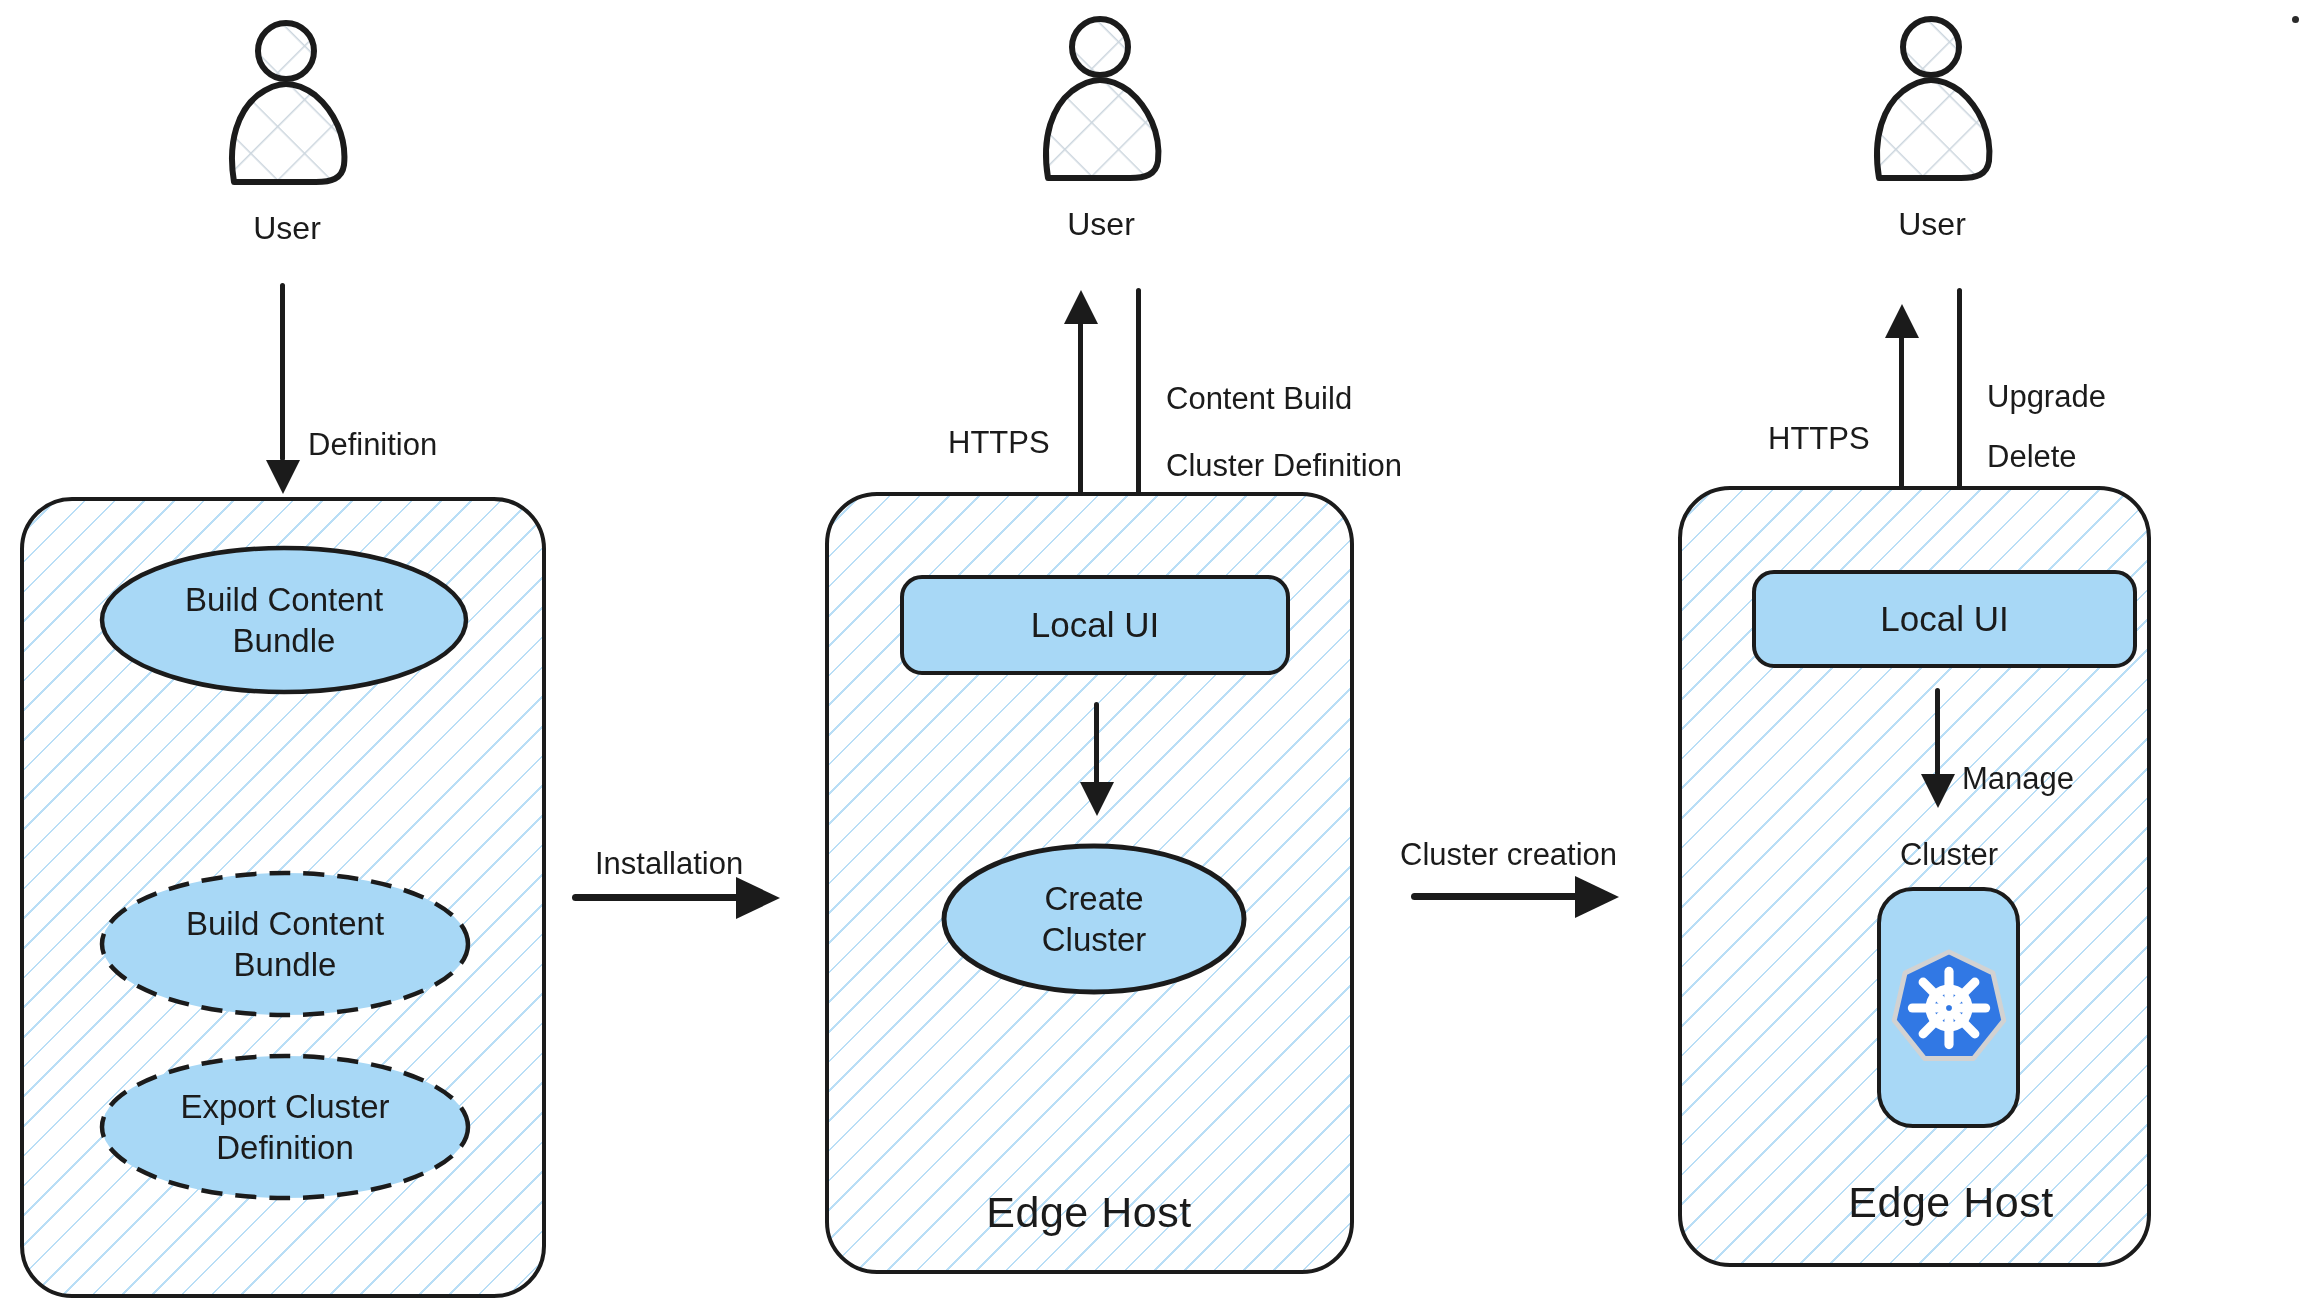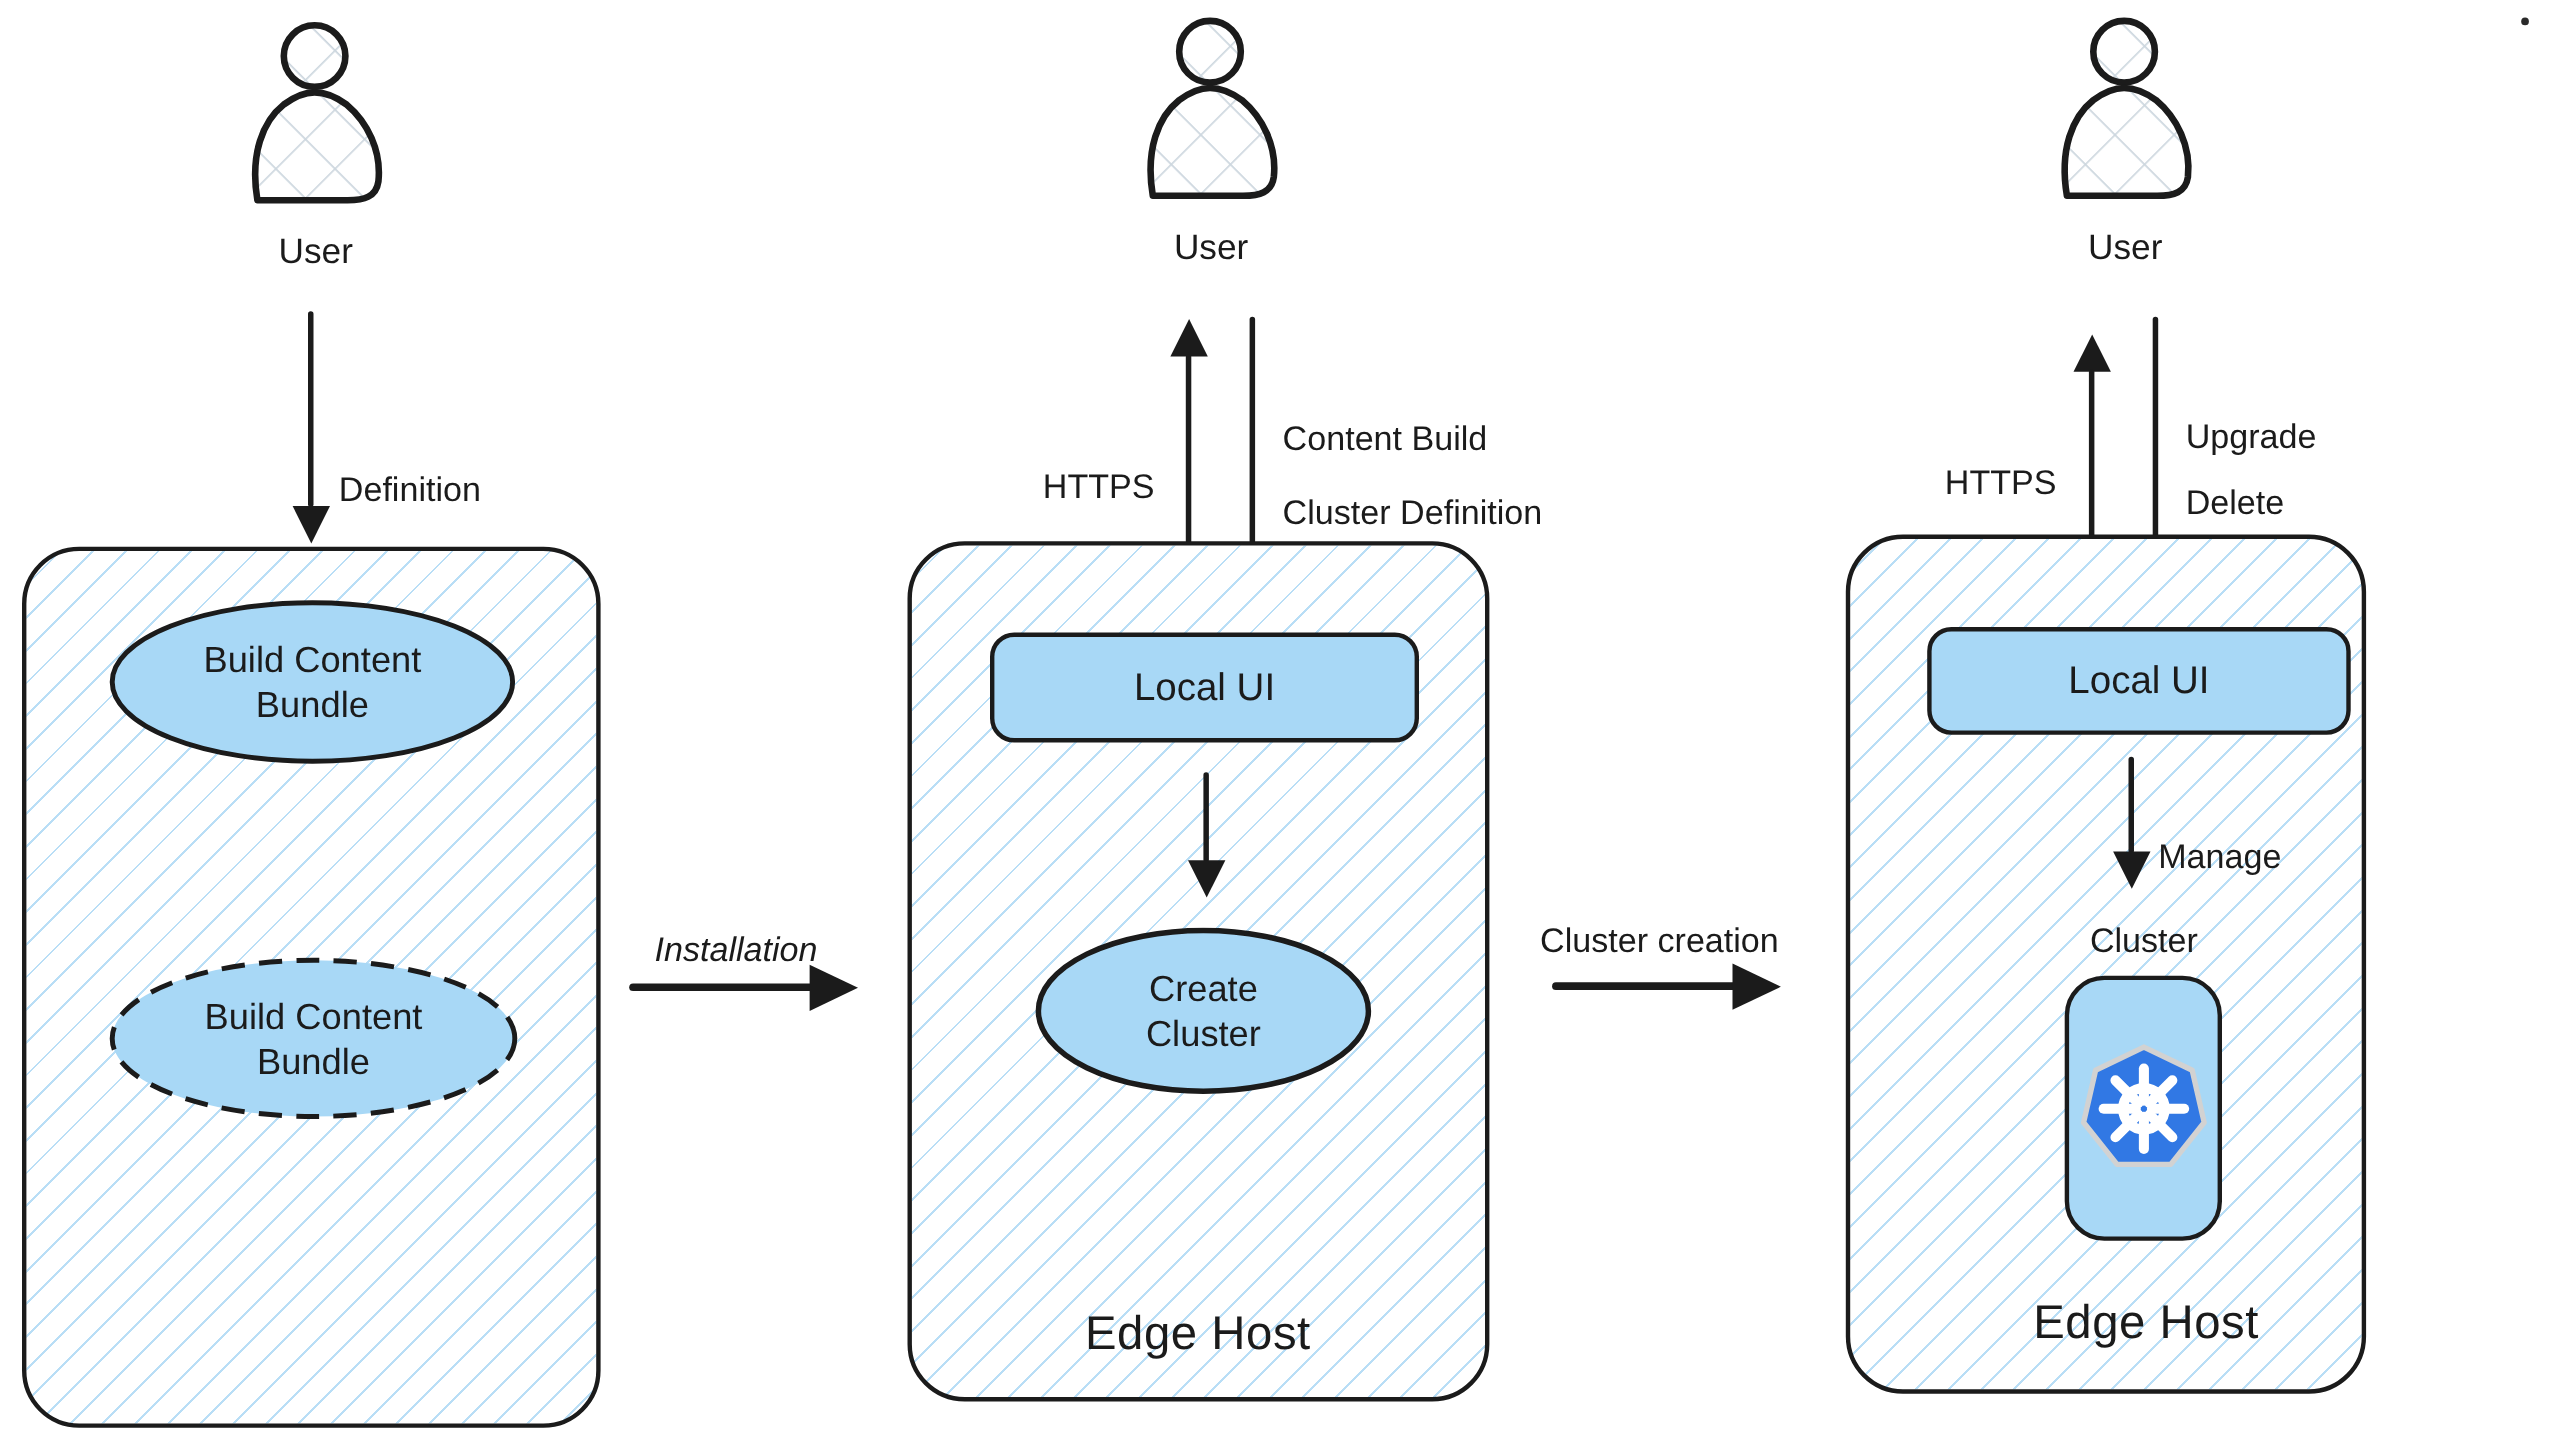--- a/index.html
+++ b/index.html
@@ -90,25 +90,34 @@
   <div class="node-ellipse" style="left:99px;top:870px;width:372px;height:148px;">
     <svg width="372" height="148">
         <ellipse cx="186" cy="74" rx="183" ry="71" style="fill:var(--node-fill);stroke:var(--stroke);" stroke-width="4.5" stroke-dasharray="21 13"></ellipse>
       </svg>
     <div class="node-text">
       <span>Build Content</span>
         <span>Bundle</span>
     </div>
   </div>
 
+  <div class="node-ellipse" style="left:99px;top:1053px;width:372px;height:148px;">
+    <svg width="372" height="148">
+        <ellipse cx="186" cy="74" rx="183" ry="71" style="fill:var(--node-fill);stroke:var(--stroke);" stroke-width="4.5" stroke-dasharray="21 13"></ellipse>
+      </svg>
+    <div class="node-text">
+      <span>Export Cluster</span>
+        <span>Definition</span>
+    </div>
+  </div>
 
 
   <div class="hshaft" style="left:572px;top:894px;width:168px;"></div>
   <div class="tri tri-right" style="left:736px;top:877px;"></div>
-  <div class="lbl lbl-sm" style="left:595px;top:845px;font-style:italic;">Installation</div>
+  <div class="lbl lbl-sm" style="left:595px;top:845px;">Installation</div>
 
   <svg class="abs" style="left:1038px;top:14px;" width="126" height="170" viewBox="0 0 126 170">
     <circle cx="62" cy="33" r="28" fill="url(#xh)" stroke="var(--stroke)" stroke-width="6"></circle>
     <path d="M 10 164 C 3 122, 15 92, 34 77 C 45 69 54 66 62 66 C 70 66 80 69 91 77
              C 110 93 123 119 120 147 C 118 161 107 164 92 164 Z" fill="url(#xh)" stroke="var(--stroke)" stroke-width="6" stroke-linejoin="round" stroke-linecap="round"></path>
   </svg>
   <div class="lbl lbl-user" style="left:1001px;top:206px;">User</div>
 
   <div class="tri tri-up" style="left:1064px;top:290px;"></div>
   <div class="vshaft" style="left:1078px;top:322px;height:228px;"></div>

